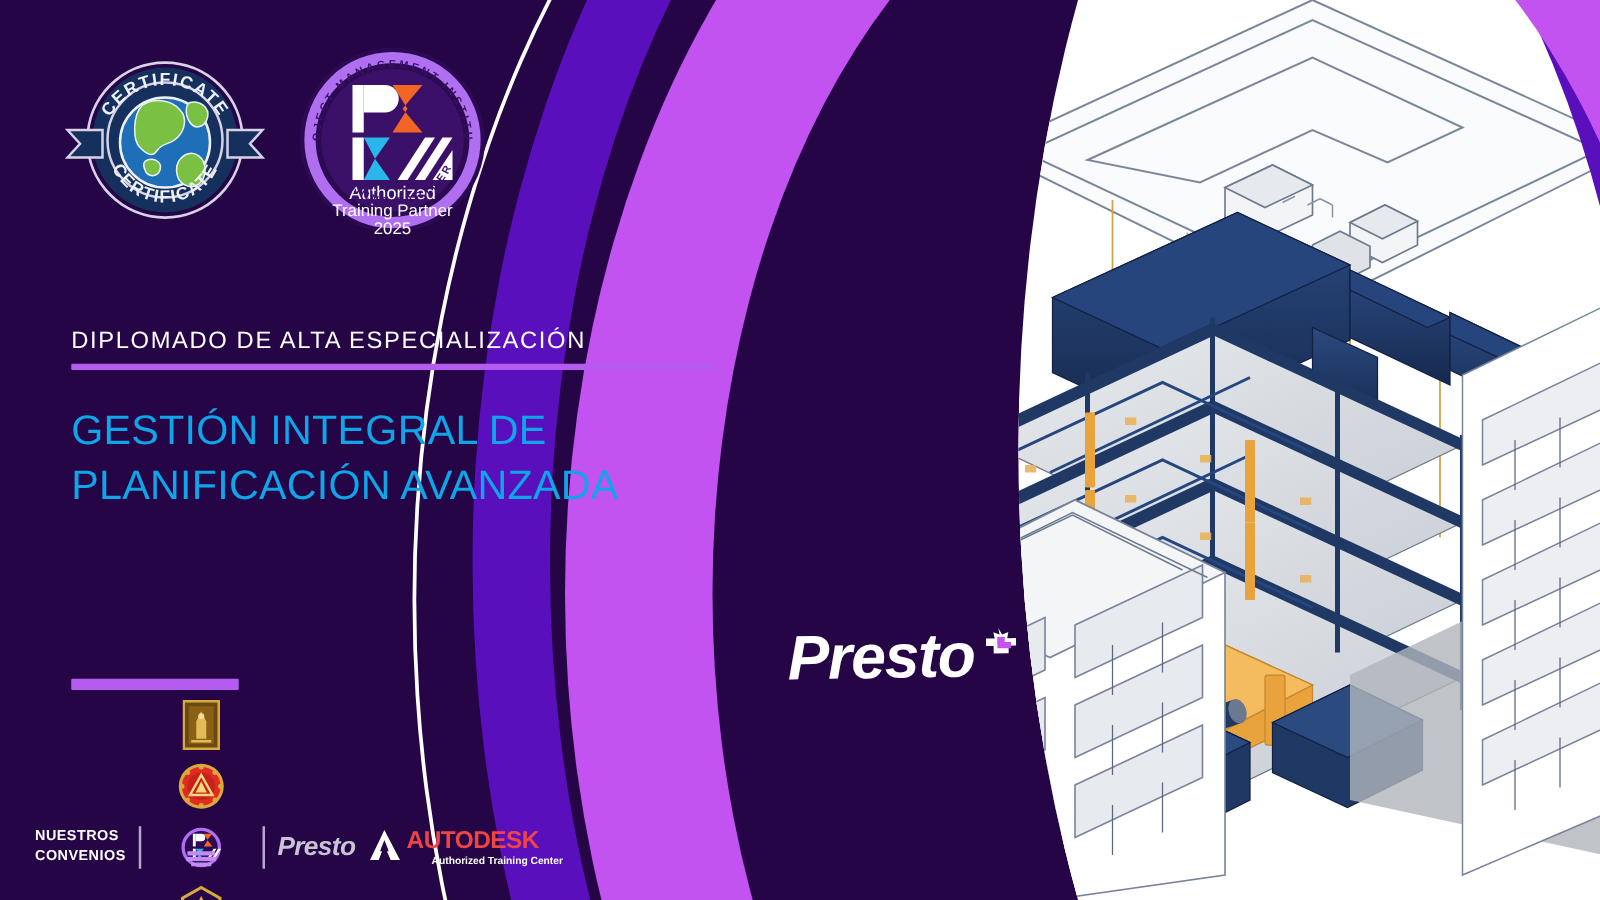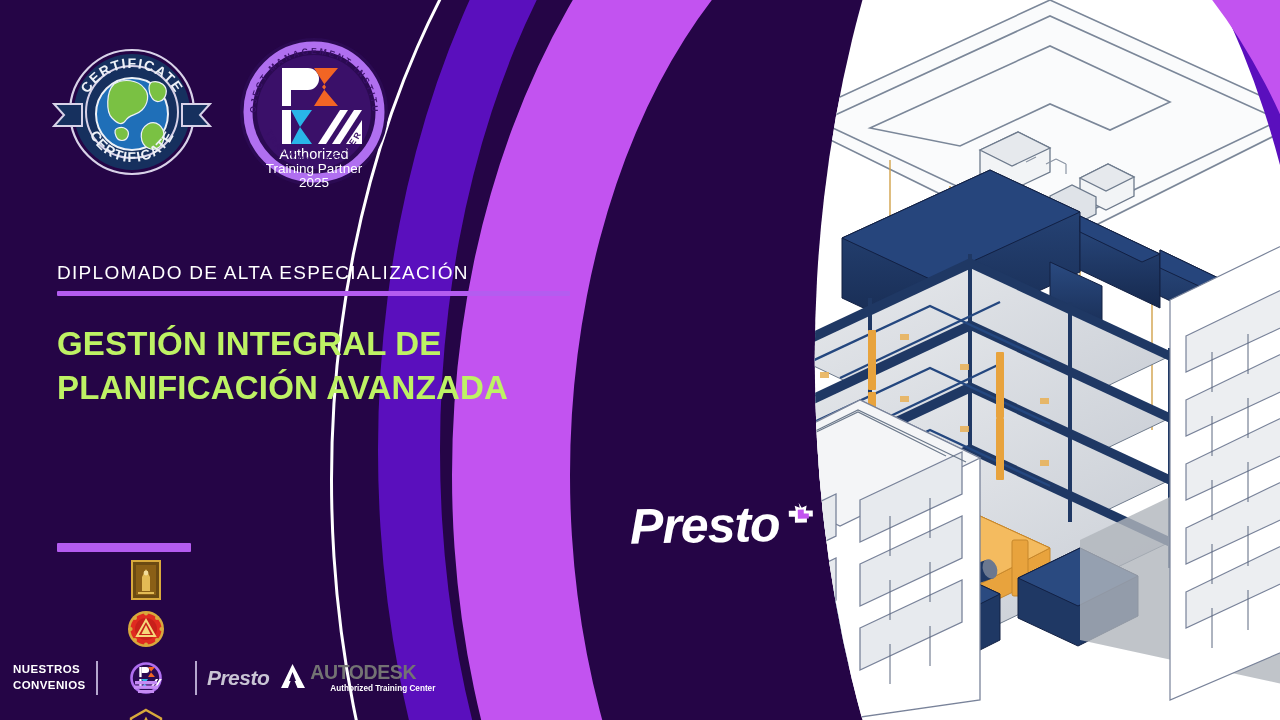--- a/index.html
+++ b/index.html
@@ -79,23 +79,23 @@
     white-space:nowrap;
   }
   .kicker-rule{
     margin-top:7px;
     width:513px;height:5px;
     background:#b45cf0;
     border-radius:1px;
   }
   .title{
     margin-top:26px;
-    color:#bef264;
+    color:#0ea5e9;
     font-size:33px;
-    font-weight:bold;
+    font-weight:normal;
     line-height:1.34;
     letter-spacing:0.2px;
   }
   .title .ln{display:block;white-space:nowrap;}
   .bottom-rule{
     position:absolute;left:57px;top:543px;
     width:134px;height:9px;background:#b45cf0;border-radius:1px;
   }
 
   
@@ -108,36 +108,36 @@
     color:#ffffff;font-size:50px;font-weight:bold;font-style:italic;
     letter-spacing:-1px;line-height:1;
   }
   .presto-mark .glyph{margin-top:2px;}
 
   
   .footer{
     position:absolute;left:0;bottom:0;
     width:600px;height:84px;
     display:flex;align-items:center;
-    padding-left:13px;
+    padding-left:28px;
     box-sizing:border-box;
     gap:10px;
   }
   .footer-label{
     color:#ffffff;font-size:11.5px;font-weight:bold;
     line-height:1.35;letter-spacing:.4px;white-space:nowrap;
   }
   .vdiv{width:2px;height:34px;background:#cfc4e6;opacity:.85;}
   .logo-row{display:flex;align-items:center;gap:9px;flex-direction:column;}
   .logo-slot{height:40px;display:flex;align-items:center;}
   .txt-presto{color:#c9c4d4;font-size:21px;font-weight:bold;font-style:italic;letter-spacing:-.5px;}
   .txt-rib{color:#2f86d6;font-size:26px;font-weight:bold;letter-spacing:-.5px;}
   .ad-wrap{display:flex;align-items:center;gap:3px;}
   .ad-text{display:flex;flex-direction:column;line-height:1;}
-  .ad-name{color:#737373;font-size:19.5px;font-weight:bold;letter-spacing:-.4px;}
+  .ad-name{color:#ef4444;font-size:19.5px;font-weight:bold;letter-spacing:-.4px;}
   .ad-sub{color:#ffffff;font-size:8.2px;font-weight:bold;margin-top:2.5px;letter-spacing:0px;margin-left:20px;}
 </style>
 </head>
 <body>
 
 <div id="stage">
 
   <div class="bg-layer">
 
     <div class="photo-panel">

